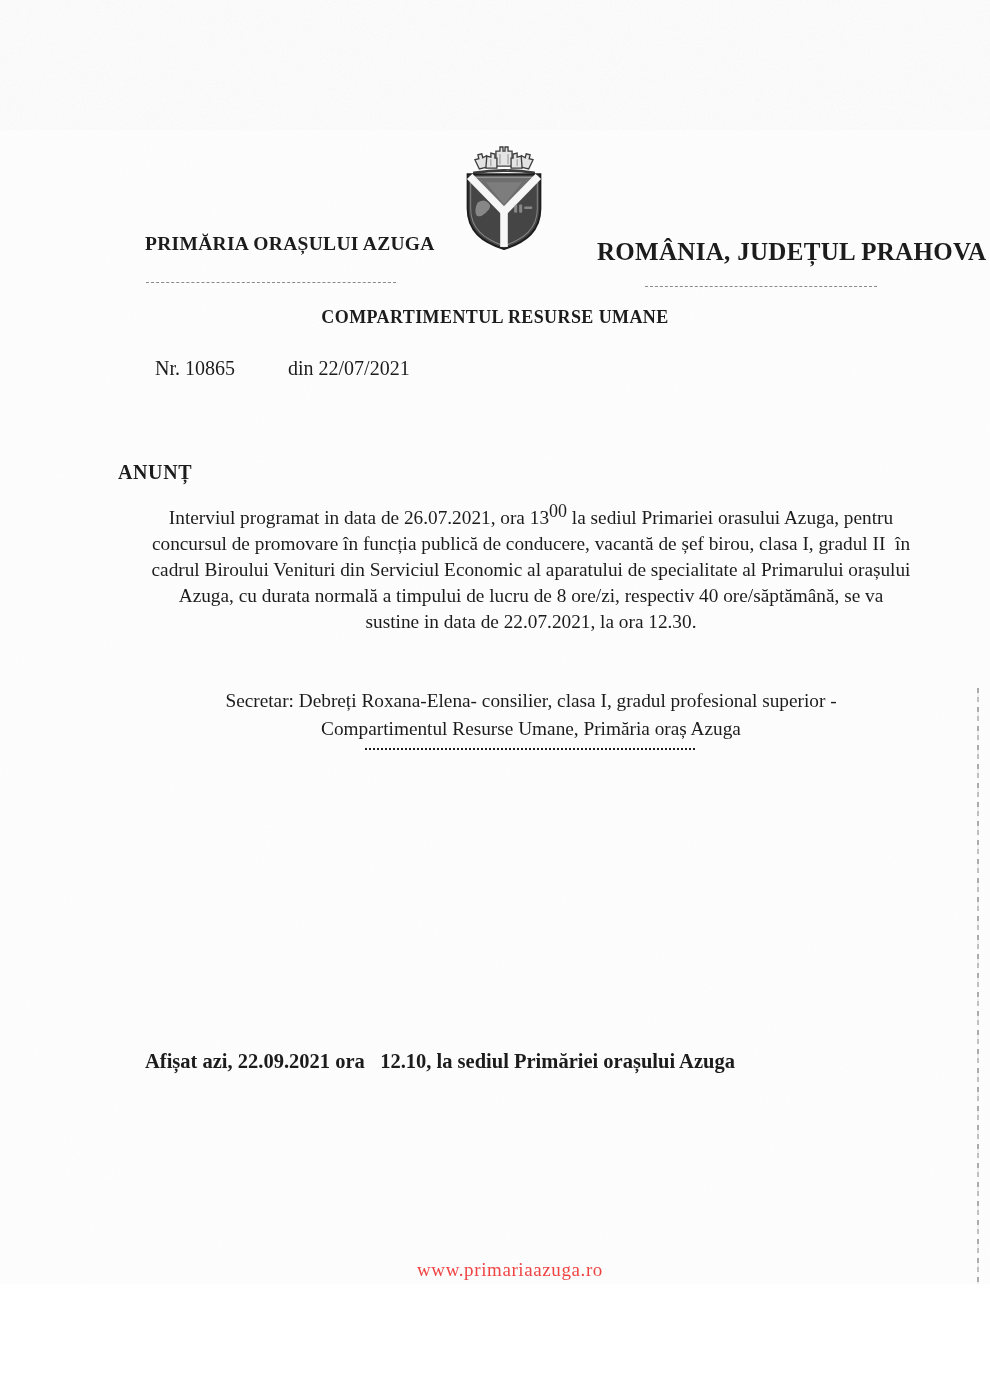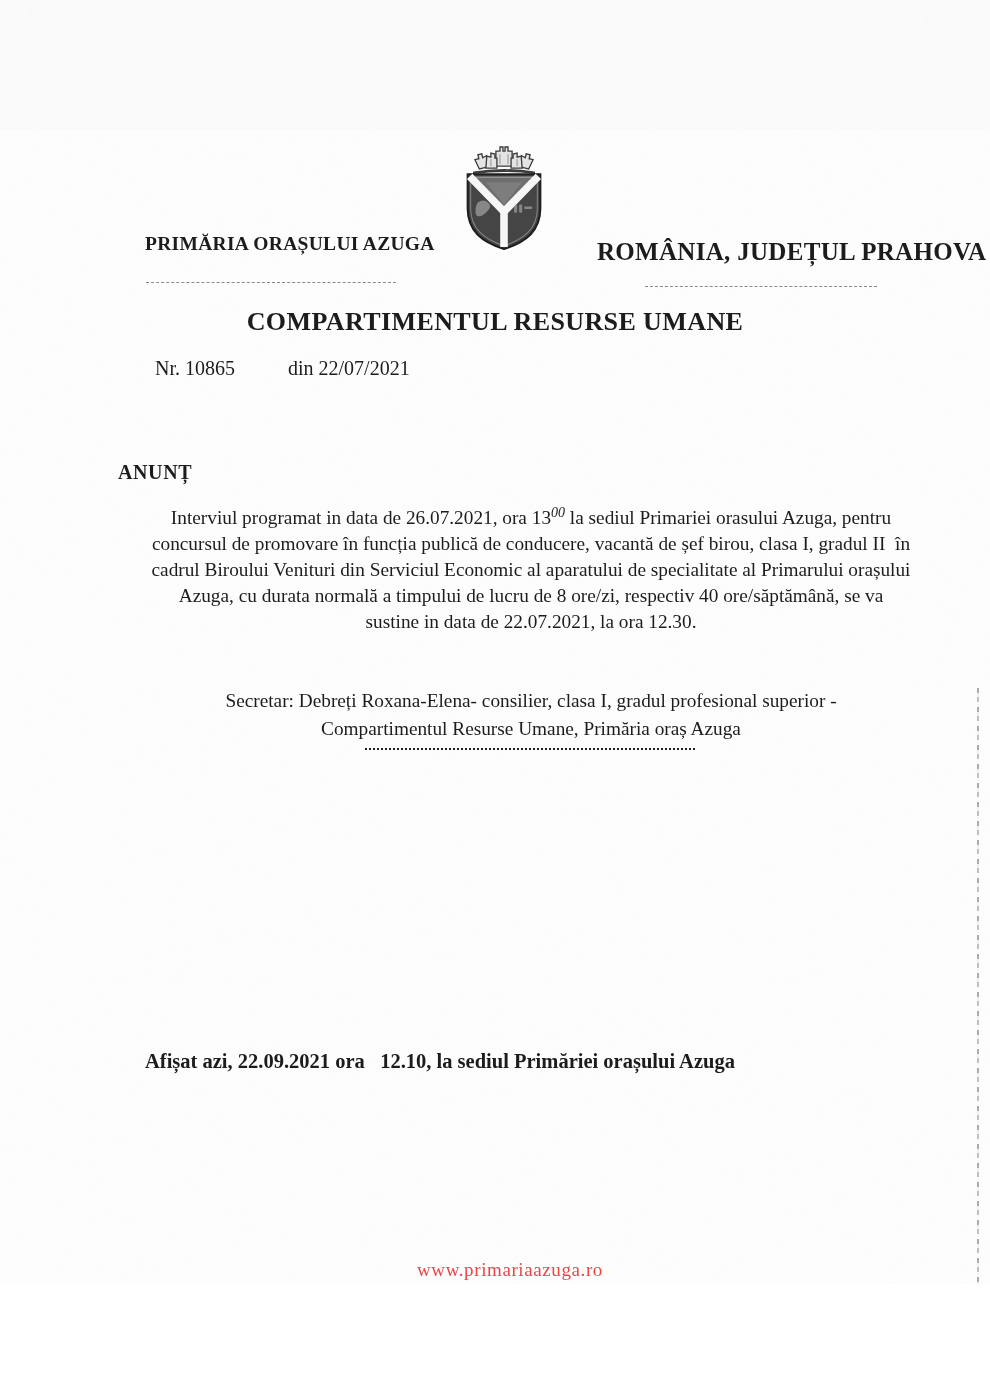--- a/index.html
+++ b/index.html
@@ -58,21 +58,21 @@
   }
   .hdr-rule-left  { left: 146px; top: 282px; width: 250px; }
   .hdr-rule-right { left: 645px; top: 286px; width: 232px; }
 
   .dept-title {
     position: absolute;
     left: 115px;
     top: 307px;
     width: 760px;
     text-align: center;
-    font-size: 26px;
+    font-size: 18px;
     font-weight: bold;
     letter-spacing: 0.4px;
     white-space: nowrap;
   }
 
   .reg-line {
     position: absolute;
     left: 155px;
     top: 357px;
     font-size: 20px;
@@ -94,23 +94,22 @@
     position: absolute;
     left: 150px;
     top: 505px;
     width: 762px;
     text-align: center;
     font-size: 19.3px;
     line-height: 26px;
     white-space: pre-wrap;
   }
   .body-par sup {
-    font-size: 14px;
+    font-size: 18px;
     line-height: 0;
-    font-style: italic;
   }
 
   .secretary {
     position: absolute;
     left: 150px;
     top: 687px;
     width: 762px;
     text-align: center;
     font-size: 19.3px;
     line-height: 28px;

